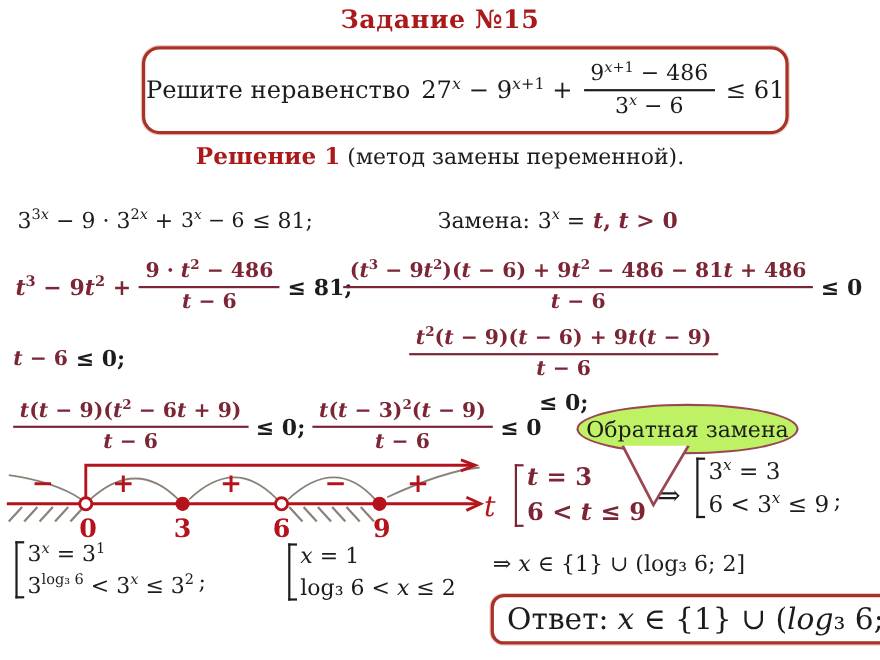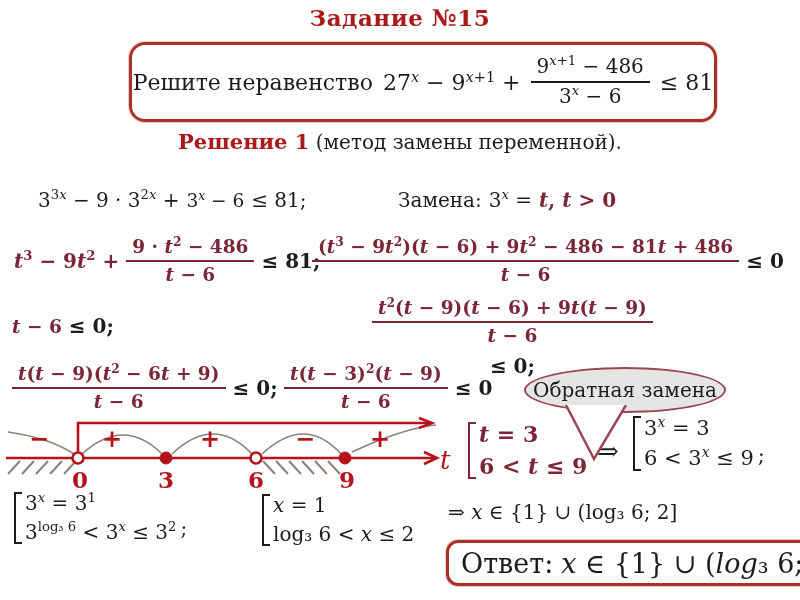--- a/index.html
+++ b/index.html
@@ -50,21 +50,21 @@
     border-left:2.5px solid currentColor;
     border-top:2.5px solid currentColor;
     border-bottom:2.5px solid currentColor;
   }
   .systail{padding-bottom:6px;}
   
   .bubble{
     position:absolute;left:524px;top:367px;width:198px;height:42px;
     border:2.5px solid var(--bubble-border,#9b4653);border-radius:50%;
     display:flex;align-items:center;justify-content:center;
-    font-size:20px;background:#e5e5e5;z-index:1;
+    font-size:20px;background:#bef264;z-index:1;
   }
   .bubble-tail{position:absolute;left:552px;top:405px;z-index:2;}
   
   .numberline{position:absolute;left:6px;top:414px;}
   .numberline .arc{fill:none;stroke:var(--arc-grey,#8a8178);stroke-width:1.6;}
   .numberline .hatch{stroke:var(--arc-grey,#8a8178);stroke-width:2;}
   .numberline .axisline{fill:none;stroke:var(--axis-red,#b5121b);stroke-width:2.6;}
   .numberline .arrow{fill:none;stroke:var(--axis-red,#b5121b);stroke-width:2.6;stroke-linejoin:miter;}
   .numberline text{fill:var(--axis-red,#b5121b);font-family:"DejaVu Serif","Liberation Serif",serif;}
   .numberline .sign{font-size:24px;font-weight:bold;text-anchor:middle;}
@@ -86,29 +86,29 @@
 
 <div class="title">Задание №15</div>
 
 <div class="problem-box">
   <span class="mt">Решите неравенство</span>
   <span class="mt">27<sup><i>x</i></sup> − 9<sup><i>x</i>+1</sup> +</span>
   <span class="frac">
     <span class="num">9<sup><i>x</i>+1</sup> − 486</span>
     <span class="den">3<sup><i>x</i></sup> − 6</span>
   </span>
-  <span class="mt">≤ 81</span>
+  <span class="mt">≤ 61</span>
 </div>
 
 <div class="sol-head">
   <span class="h1">Решение 1</span>
   <span>(метод замены переменной).</span>
 </div>
 
-<div class="mrow step black f18" style="left:16px;top:170px;height:60px;margin-left:22px;">
+<div class="mrow step black f18" style="left:16px;top:170px;height:60px;">
   <span class="mt">3<sup>3<i>x</i></sup> − 9 · 3<sup>2<i>x</i></sup> +</span>
   <span class="frac">
     <span class="den">3<sup><i>x</i></sup> − 6</span>
   </span>
   <span class="mt">≤ 81;</span>
 </div>
 
 <div class="mrow step" style="left:398px;top:170px;height:60px;">
   <span class="mt black">Замена:</span>
   <span class="mt black">3<sup><i>x</i></sup> =</span>

